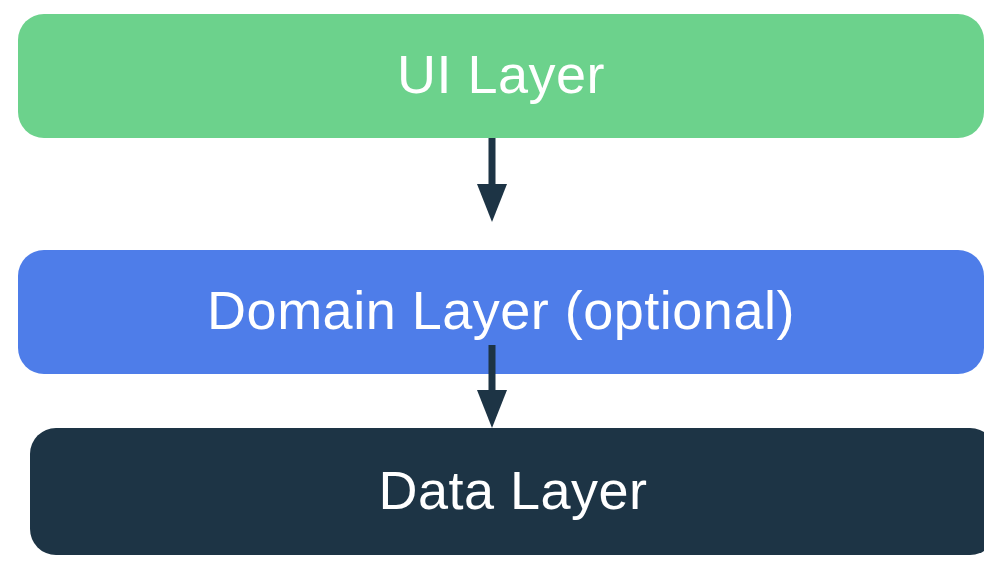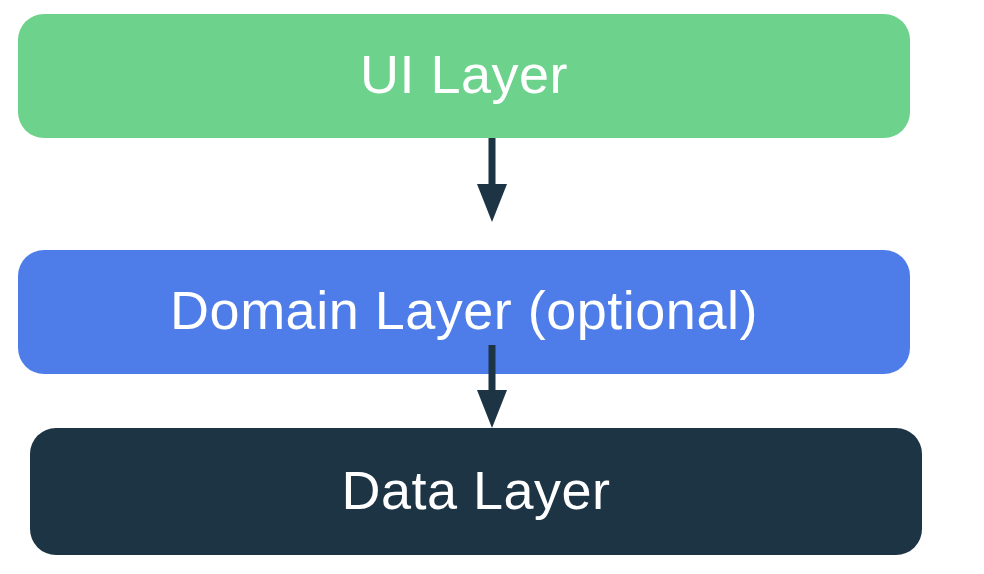--- a/index.html
+++ b/index.html
@@ -14,21 +14,21 @@
     position: relative;
     font-family: "Liberation Sans", sans-serif;
   }
   .diagram {
     position: absolute;
     inset: 0;
   }
   .layer-box {
     position: absolute;
     left: 18px;
-    width: 892px;
+    width: 966px;
     border-radius: 26px;
     display: flex;
     align-items: center;
     justify-content: center;
   }
   .layer-box .layer-label {
     color: #ffffff;
     font-size: 54px;
     font-weight: 400;
     letter-spacing: 0.5px;

